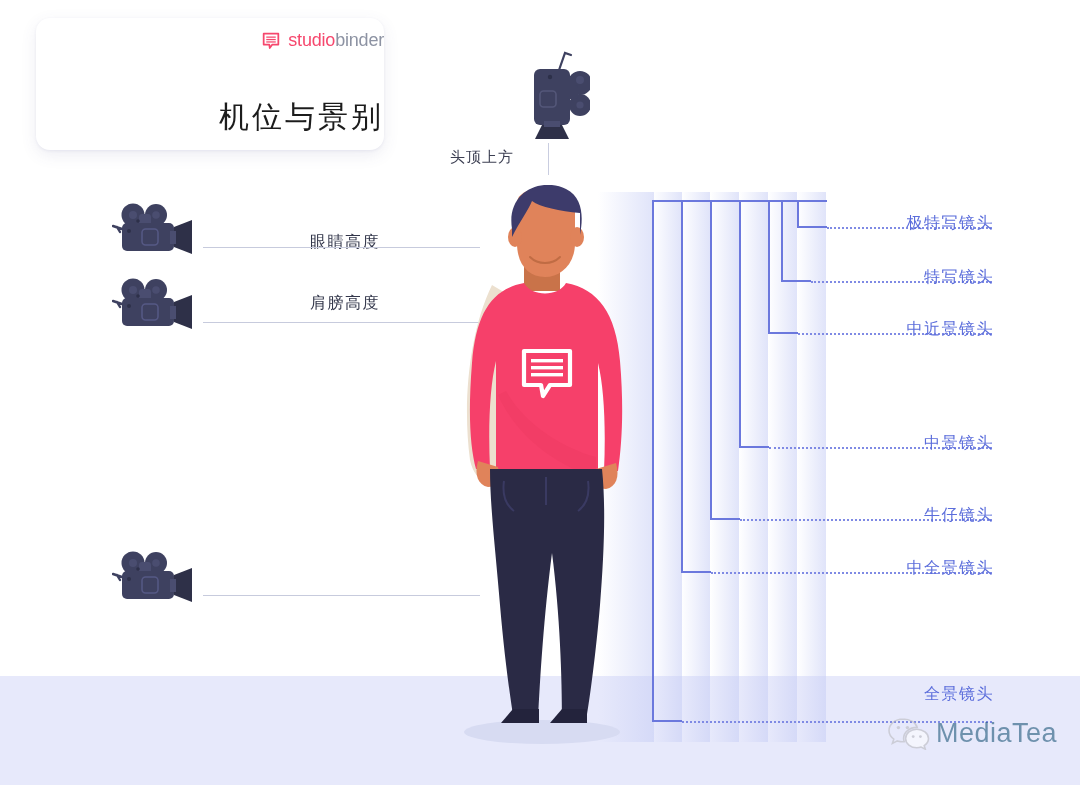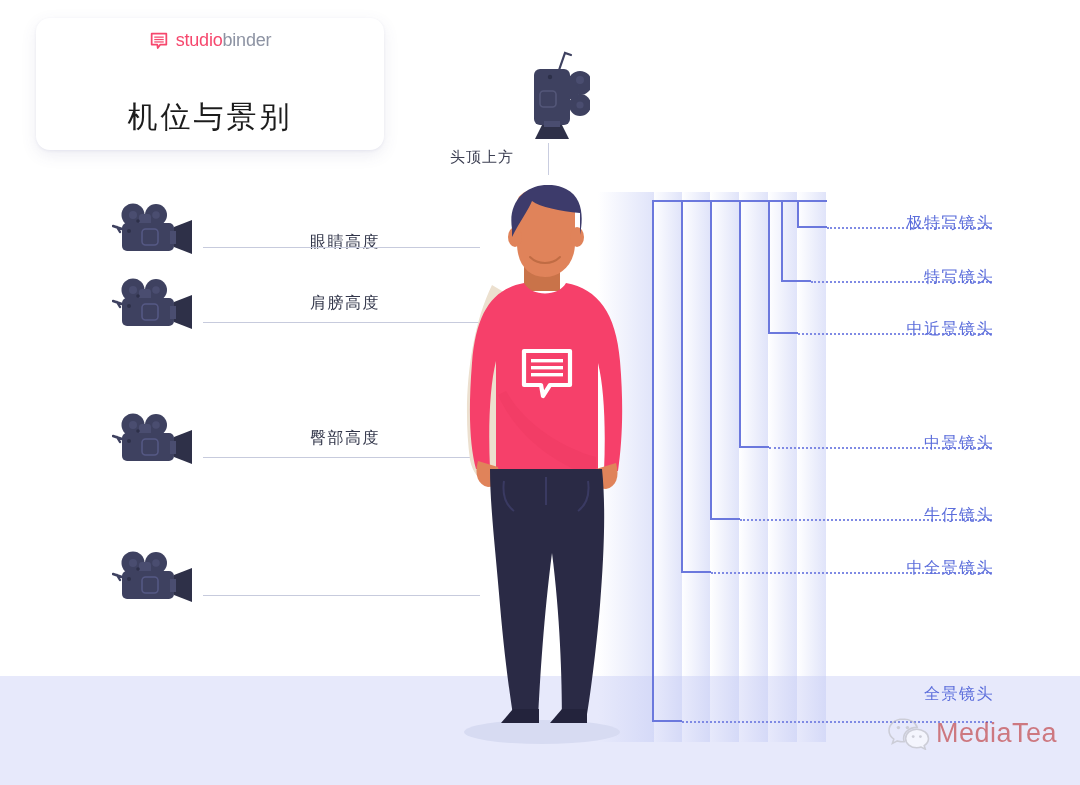--- a/index.html
+++ b/index.html
@@ -17,21 +17,21 @@
     position: absolute; left: 0; top: 676px; width: 1080px; height: 109px;
     background: #e7e9fb;
   }
 
   
   .title-card {
     position: absolute; left: 36px; top: 18px; width: 348px; height: 132px;
     background: #ffffff;
     border-radius: 14px;
     box-shadow: 0 5px 16px rgba(80,80,140,0.10), 0 1px 3px rgba(80,80,140,0.08);
-    display: flex; flex-direction: column; align-items: center; justify-content: center; gap: 36px;
+    display: flex; flex-direction: column; align-items: flex-end; justify-content: center; gap: 36px;
   }
   .logo-row { display: flex; align-items: center; gap: 7px; margin-bottom: 10px; }
   .logo-mark { width: 20px; height: 20px; display: block; }
   .logo-text { font-family: "Liberation Sans", sans-serif; font-size: 18px; letter-spacing: -0.2px; }
   .logo-studio { color: #f6476d; }
   .logo-binder { color: #8d93a3; }
   .title-cn {
     font-size: 30px; color: #1c1c1c; letter-spacing: 3px;
     font-family: "Liberation Serif", "DejaVu Serif", serif;
   }
@@ -85,21 +85,21 @@
   }
 
   
   .watermark {
     position: absolute; left: 888px; top: 716px;
     display: flex; align-items: center; gap: 6px;
     opacity: 0.55;
   }
   .wm-text {
     font-family: "Liberation Sans", sans-serif;
-    font-size: 27px; color: #b91c1c; letter-spacing: 0.5px;
+    font-size: 27px; color: #0c4a6e; letter-spacing: 0.5px;
   }
 </style>
 </head>
 <body>
 
 <div id="stage">
 
   <div class="ground-band"></div>
 
   <div class="panel-stack">
@@ -183,40 +183,20 @@
         <circle cx="26" cy="19" r="1.8" fill="#2d3049"></circle>
         <path d="M62 25 v20 l18 7 v-34 z" fill="#2e3048"></path>
         <rect x="58" y="29" width="6" height="13" fill="#4a4d70"></rect>
         <path d="M10 27 L1 24 M5 25 l3 5" stroke="#3e4160" stroke-width="2.4" stroke-linecap="round" fill="none"></path>
       </svg>
     </div>
     <div class="cam-label" style="top:16px;">肩膀高度</div>
     <div class="cam-rule" style="top:45px;"></div>
   </div>
 
-  <div class="cam-row" style="top:412px;">
-    <div class="cam-icon">
-      <svg viewBox="0 0 88 52" width="88" height="52">
-        <circle cx="21" cy="13" r="11.5" fill="#3e4160"></circle>
-          <circle cx="21" cy="13" r="4" fill="#4a4d70"></circle>
-        <circle cx="44" cy="13" r="11" fill="#3e4160"></circle>
-          <circle cx="44" cy="13" r="3.8" fill="#4a4d70"></circle>
-        <rect x="27" y="12" width="12" height="12" rx="3" fill="#4a4d70"></rect>
-        <rect x="10" y="21" width="52" height="28" rx="5" fill="#3e4160"></rect>
-        <rect x="30" y="27" width="16" height="16" rx="3.5" fill="none" stroke="#565985" stroke-width="1.5"></rect>
-        <circle cx="17" cy="29" r="2" fill="#2d3049"></circle>
-        <circle cx="26" cy="19" r="1.8" fill="#2d3049"></circle>
-        <path d="M62 25 v20 l18 7 v-34 z" fill="#2e3048"></path>
-        <rect x="58" y="29" width="6" height="13" fill="#4a4d70"></rect>
-        <path d="M10 27 L1 24 M5 25 l3 5" stroke="#3e4160" stroke-width="2.4" stroke-linecap="round" fill="none"></path>
-      </svg>
-    </div>
-    <div class="cam-label" style="top:16px;">臀部高度</div>
-    <div class="cam-rule" style="top:45px;"></div>
-  </div>
 
   <div class="cam-row" style="top:550px;">
     <div class="cam-icon">
       <svg viewBox="0 0 88 52" width="88" height="52">
         <circle cx="21" cy="13" r="11.5" fill="#3e4160"></circle>
           <circle cx="21" cy="13" r="4" fill="#4a4d70"></circle>
         <circle cx="44" cy="13" r="11" fill="#3e4160"></circle>
           <circle cx="44" cy="13" r="3.8" fill="#4a4d70"></circle>
         <rect x="27" y="12" width="12" height="12" rx="3" fill="#4a4d70"></rect>
         <rect x="10" y="21" width="52" height="28" rx="5" fill="#3e4160"></rect>

